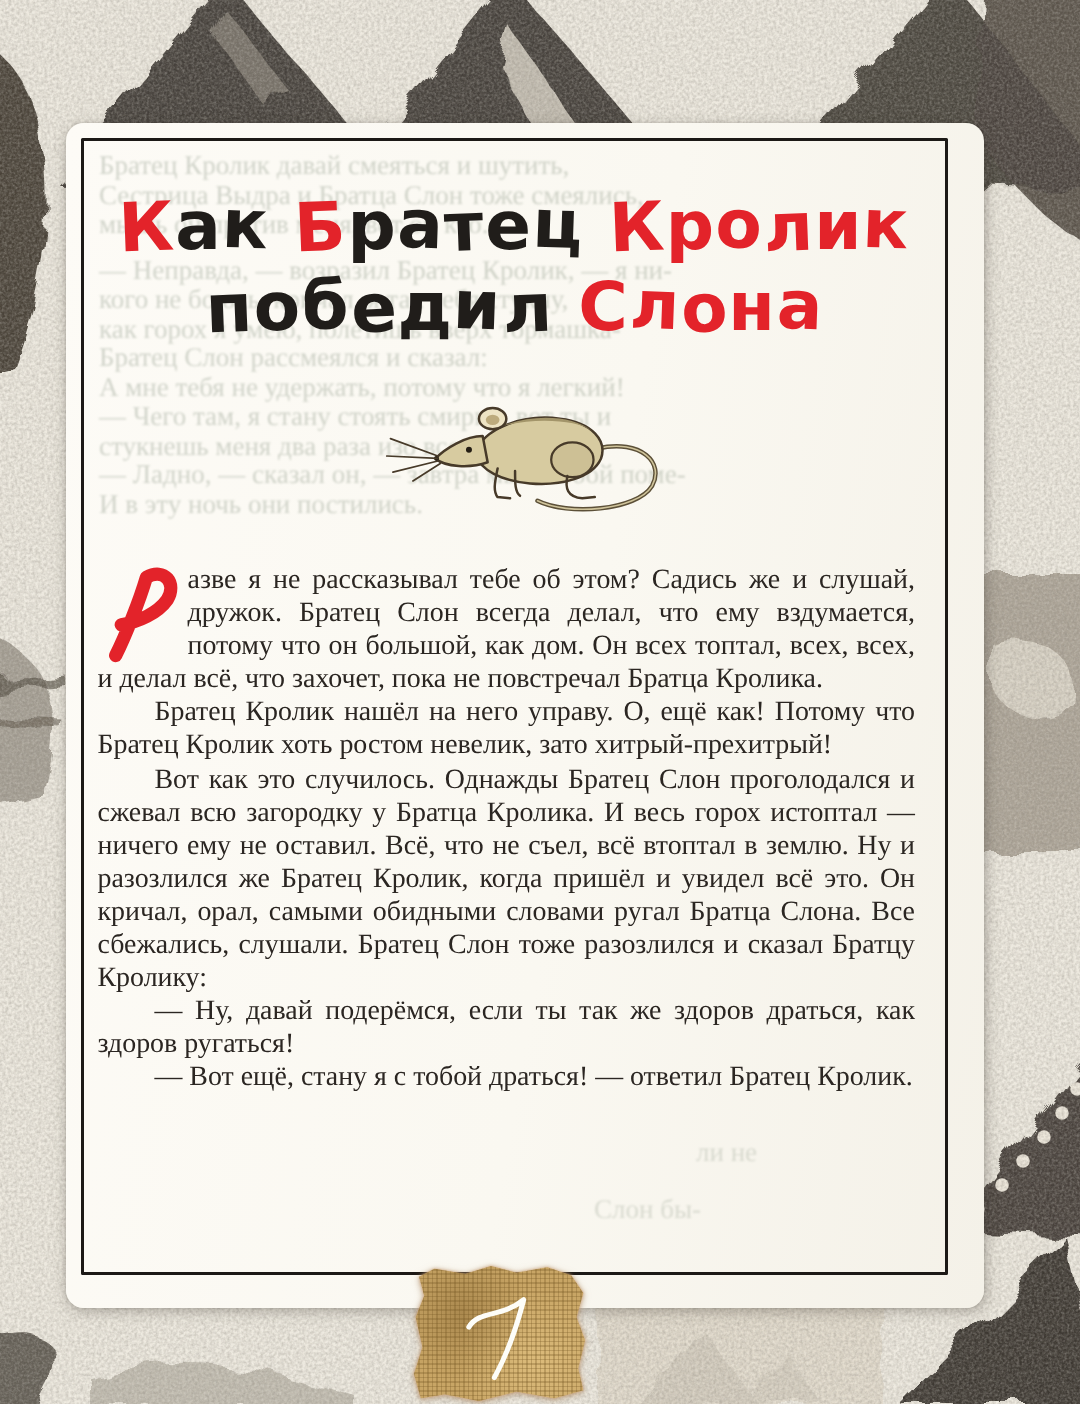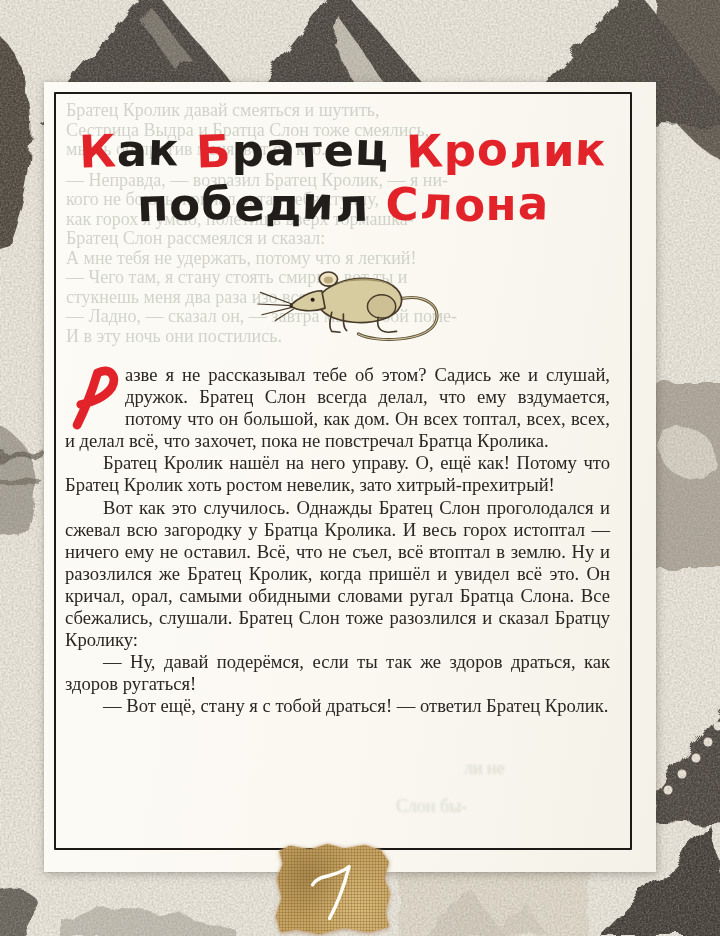--- a/index.html
+++ b/index.html
@@ -10,21 +10,21 @@
   }
   .sr{position:absolute;width:1px;height:1px;overflow:hidden;clip:rect(0 0 0 0);white-space:nowrap;}
 
   
   .bg{position:absolute;left:0;top:0;width:720px;height:936px;display:block;}
 
   
   .sheet{
     position:absolute;left:44px;top:82px;width:612px;height:790px;
     background:linear-gradient(100deg,#fdfbf6 0%,#faf8f1 55%,#f4f1e8 100%);
-    border-radius:0;
+    border-radius:12px;
     box-shadow:1px 2px 9px rgba(60,55,45,.35), 0 0 0 1px rgba(0,0,0,.04);
   }
   .frame{
     position:absolute;left:10px;top:10px;right:24px;bottom:22px;
     border:2.5px solid #1c1916;border-radius:1px;
     overflow:hidden;
   }
 
   
   .bleed{
@@ -48,21 +48,21 @@
   .title .c{display:inline-block;}
   .title .c:nth-child(3n){transform:rotate(2deg) translateY(-1px);}
   .title .c:nth-child(3n+1){transform:rotate(-2.2deg) translateY(1px);}
   .title .red{color:#e3232a;}
 
   
   .mouse{display:block;margin:22px auto 0;transform:translateX(12px);}
 
   
   .story{
-    position:relative;margin:10px 0 0;padding:0 20px 0 9px;
+    position:relative;margin:22px 0 0;padding:0 20px 0 9px;
     font-size:18.6px;line-height:22.1px;color:#2b2622;
     text-align:justify;
   }
   .story p{margin:0;text-indent:38px;}
   .story p.first{text-indent:0;}
   .dropcap{
     float:left;width:54px;height:64px;margin:2px 6px 0 0;
   }
 
   

